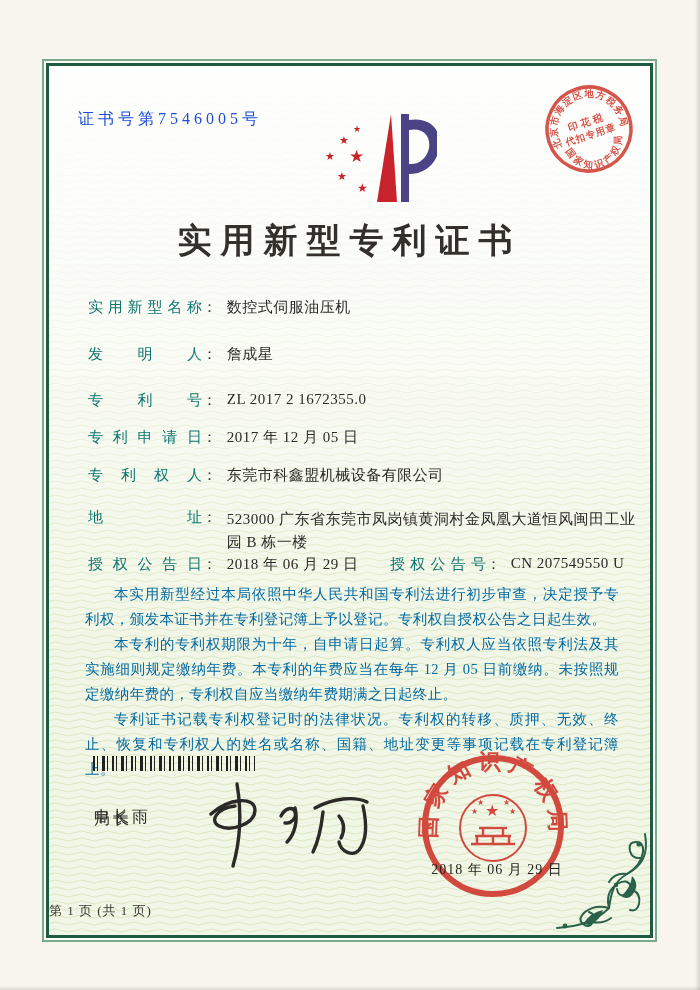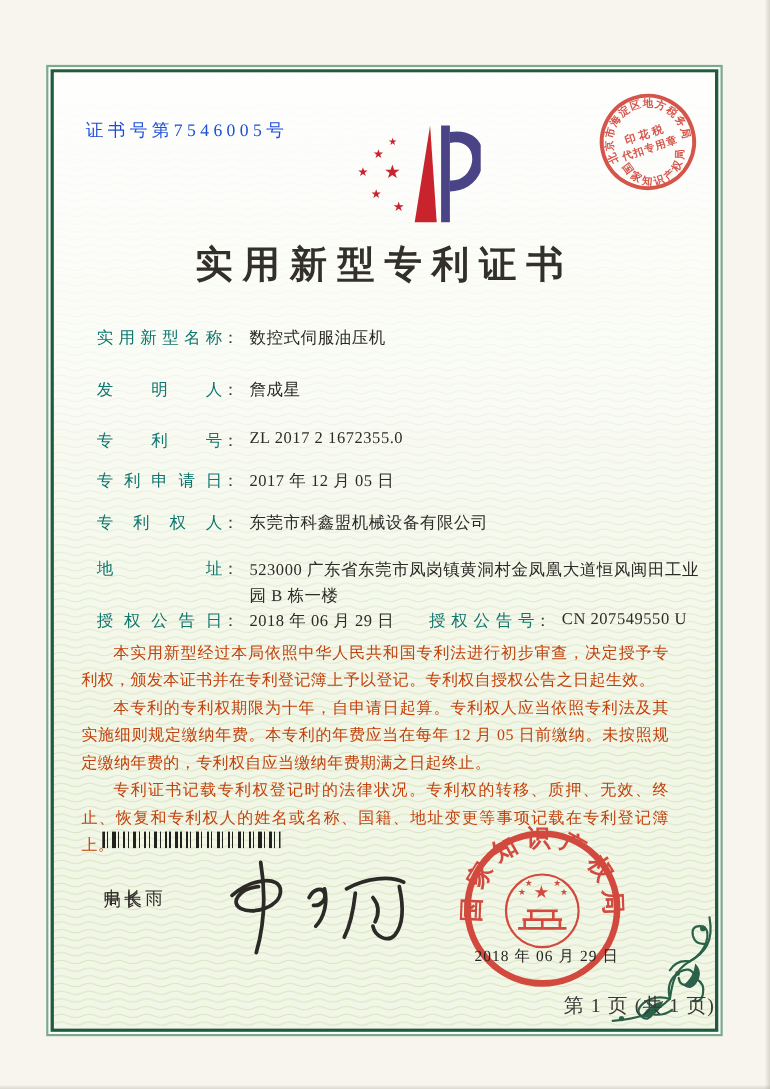--- a/index.html
+++ b/index.html
@@ -54,22 +54,22 @@
     display:inline-block;width:114px;vertical-align:top;
     text-align:justify;text-align-last:justify;color:#0f766e;
   }
   .fcolon{display:inline-block;vertical-align:top;color:#34312d;}
   .fvalue{display:inline-block;vertical-align:top;margin-left:6px;color:#2d2a27;letter-spacing:.5px;}
   .fvalue.wrap{white-space:normal;width:418px;line-height:23px;}
   .frow .pair2{position:absolute;left:302px;top:0;white-space:nowrap;}
   .flabel.short{width:96px;}
 
   .paras{
-    position:absolute;left:25px;top:516px;width:534px;
-    font-size:14.5px;line-height:25px;text-align:justify;color:#c2410c;
+    position:absolute;left:36px;top:516px;width:534px;
+    font-size:14.5px;line-height:25px;text-align:justify;color:#0369a1;
   }
   .paras p{text-indent:2em;letter-spacing:.4px;}
 
   .barcode{
     position:absolute;left:44px;top:690px;width:162px;height:15px;
     background:repeating-linear-gradient(90deg,
       #23211e 0 2px,rgba(0,0,0,0) 2px 4px,
       #23211e 4px 5px,rgba(0,0,0,0) 5px 9px,
       #23211e 9px 12px,rgba(0,0,0,0) 12px 14px,
       #23211e 14px 15px,rgba(0,0,0,0) 15px 19px);
@@ -83,22 +83,22 @@
   .seal-date{
     position:absolute;left:368px;top:795px;width:160px;text-align:center;
     font-size:14px;letter-spacing:1px;color:#262421;white-space:nowrap;
   }
 
   .stamp{position:absolute;left:490px;top:13px;width:100px;height:100px;opacity:.85;}
 
   .flourish{position:absolute;right:1px;bottom:1px;width:96px;height:104px;}
 
   .footer{
-    position:absolute;left:0;top:836px;width:100%;text-align:right;
-    font-size:18px;letter-spacing:1px;color:#3a3733;
+    position:absolute;left:0;top:836px;width:100%;text-align:left;
+    font-size:13px;letter-spacing:1px;color:#3a3733;
   }
 </style>
 </head>
 <body>
 
 <div>
   <div class="frame">
     <div class="frame-inner"></div>
 
     <svg class="waves" xmlns="http://www.w3.org/2000/svg">

